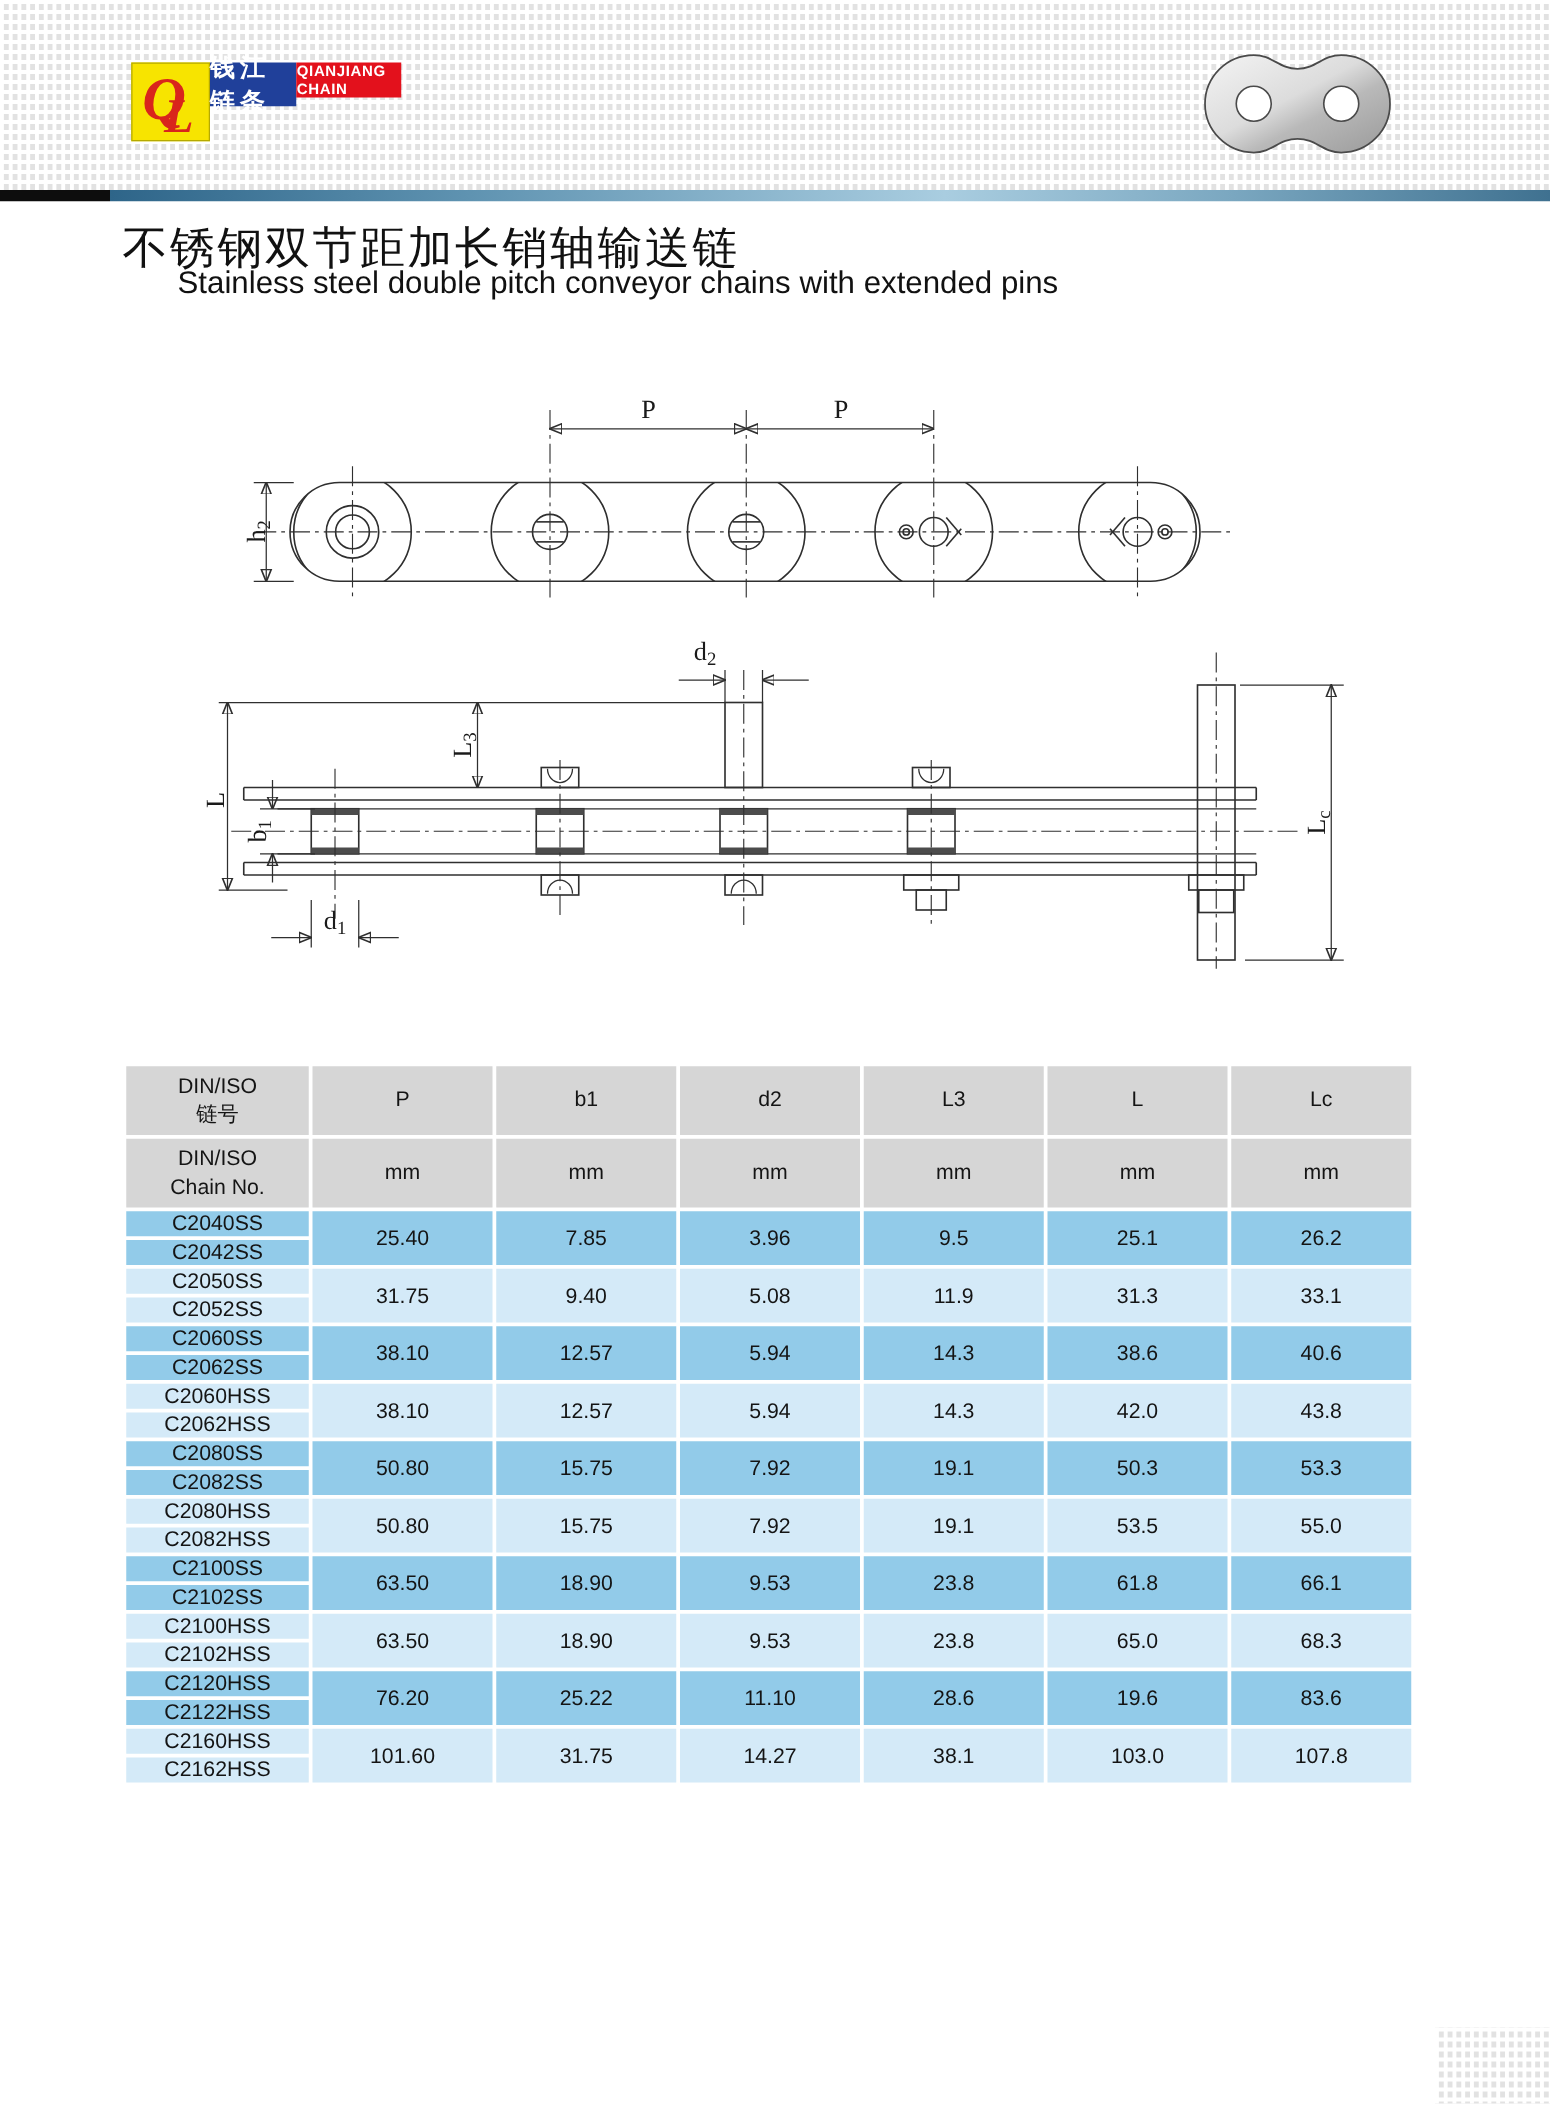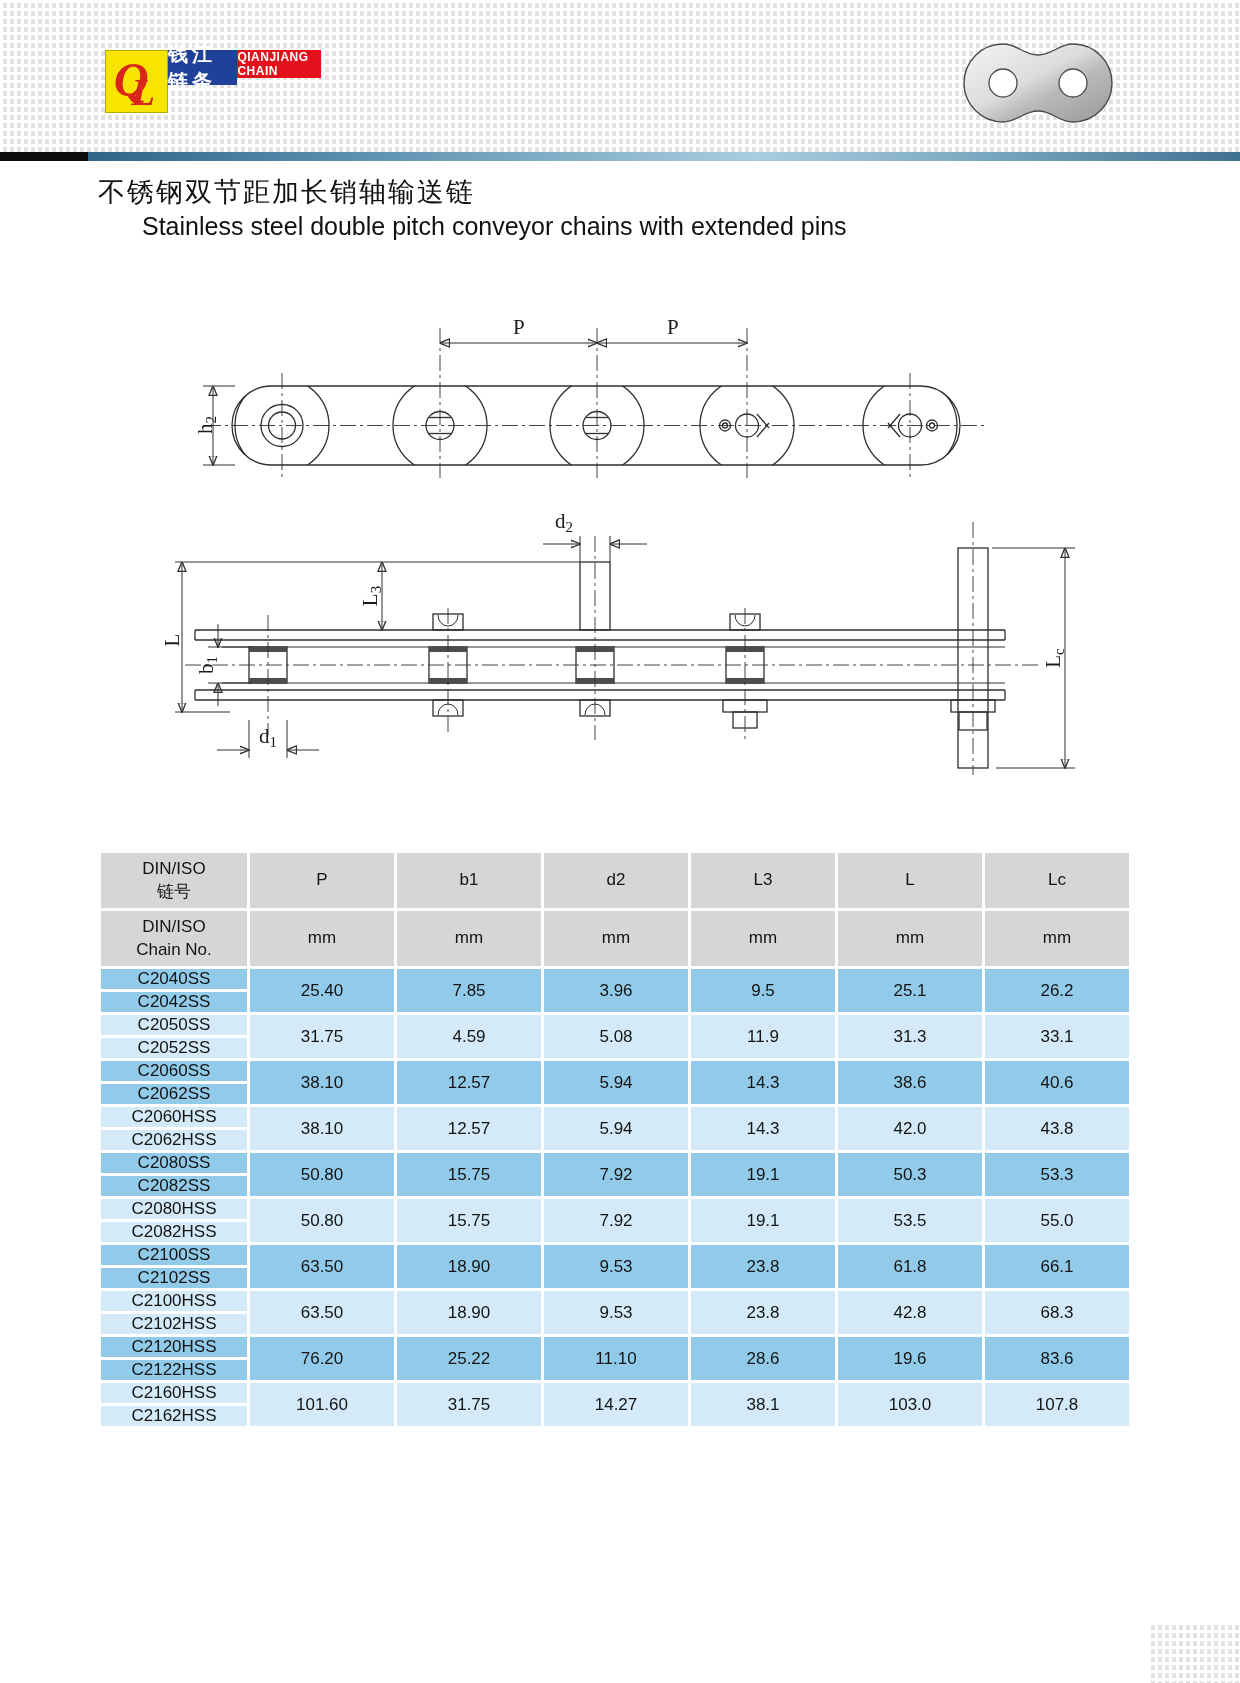--- a/index.html
+++ b/index.html
@@ -25,21 +25,21 @@
              justify-content:center; font-size:12px; font-weight:bold; letter-spacing:0.5px; }
 
   .plate-img { position:absolute; left:962px; top:42px; }
 
   .divider { position:absolute; left:0; top:152px; width:1240px; height:9px; }
   .divider .black-seg { position:absolute; left:0; top:0; width:88px; height:9px; background:#0d0d0d; }
   .divider .blue-seg { position:absolute; left:88px; top:0; width:1152px; height:9px;
     background:linear-gradient(90deg,#2e6589 0%,#5f93b1 25%,#a9cde0 58%,#7aa7c0 78%,#3f7190 100%); }
 
   
-  .title-zh { position:absolute; left:98px; top:174px; font-size:27px; color:#111; letter-spacing:2px; }
+  .title-zh { position:absolute; left:98px; top:174px; font-size:36px; color:#111; letter-spacing:2px; }
   .title-en { position:absolute; left:98px; top:212px; font-size:25px; color:#111;margin-left:44px; }
 
   
   .drawing { position:absolute; }
   .drw line, .drw path, .drw rect, .drw circle { stroke:#2f2f2f; fill:none; stroke-width:1.3; }
   .drw .thin { stroke-width:1; }
   .drw .cl { stroke-width:0.9; stroke-dasharray:16 4 3 4; }
   .drw .dark { fill:#4c4c4c; stroke:none; }
   .drw text { font-family:"Liberation Serif", serif; font-size:21px; fill:#1a1a1a;
               stroke:none; font-style:normal; }
@@ -318,21 +318,21 @@
         <td rowspan="2" class="val dark">9.5</td>
         <td rowspan="2" class="val dark">25.1</td>
         <td rowspan="2" class="val dark">26.2</td>
       </tr>
       <tr>
         <td class="model dark">C2042SS</td>
       </tr>
       <tr>
         <td class="model light">C2050SS</td>
         <td rowspan="2" class="val light">31.75</td>
-        <td rowspan="2" class="val light">4.59</td>
+        <td rowspan="2" class="val light">9.40</td>
         <td rowspan="2" class="val light">5.08</td>
         <td rowspan="2" class="val light">11.9</td>
         <td rowspan="2" class="val light">31.3</td>
         <td rowspan="2" class="val light">33.1</td>
       </tr>
       <tr>
         <td class="model light">C2052SS</td>
       </tr>
       <tr>
         <td class="model dark">C2060SS</td>
@@ -393,21 +393,21 @@
       </tr>
       <tr>
         <td class="model dark">C2102SS</td>
       </tr>
       <tr>
         <td class="model light">C2100HSS</td>
         <td rowspan="2" class="val light">63.50</td>
         <td rowspan="2" class="val light">18.90</td>
         <td rowspan="2" class="val light">9.53</td>
         <td rowspan="2" class="val light">23.8</td>
-        <td rowspan="2" class="val light">42.8</td>
+        <td rowspan="2" class="val light">65.0</td>
         <td rowspan="2" class="val light">68.3</td>
       </tr>
       <tr>
         <td class="model light">C2102HSS</td>
       </tr>
       <tr>
         <td class="model dark">C2120HSS</td>
         <td rowspan="2" class="val dark">76.20</td>
         <td rowspan="2" class="val dark">25.22</td>
         <td rowspan="2" class="val dark">11.10</td>

